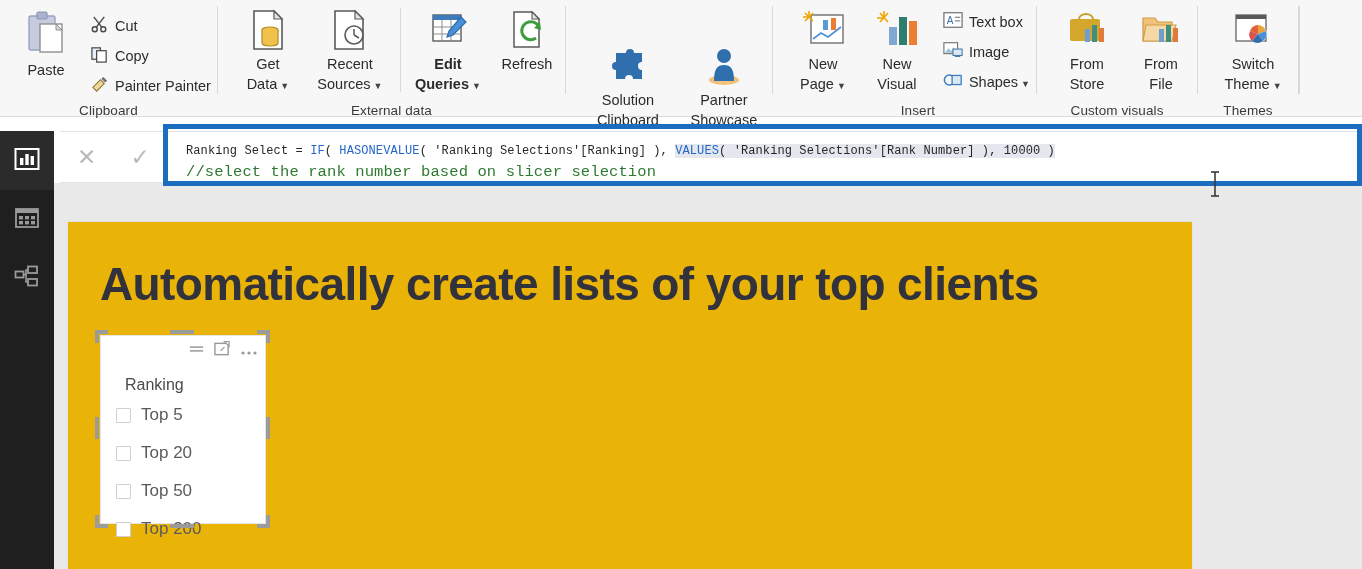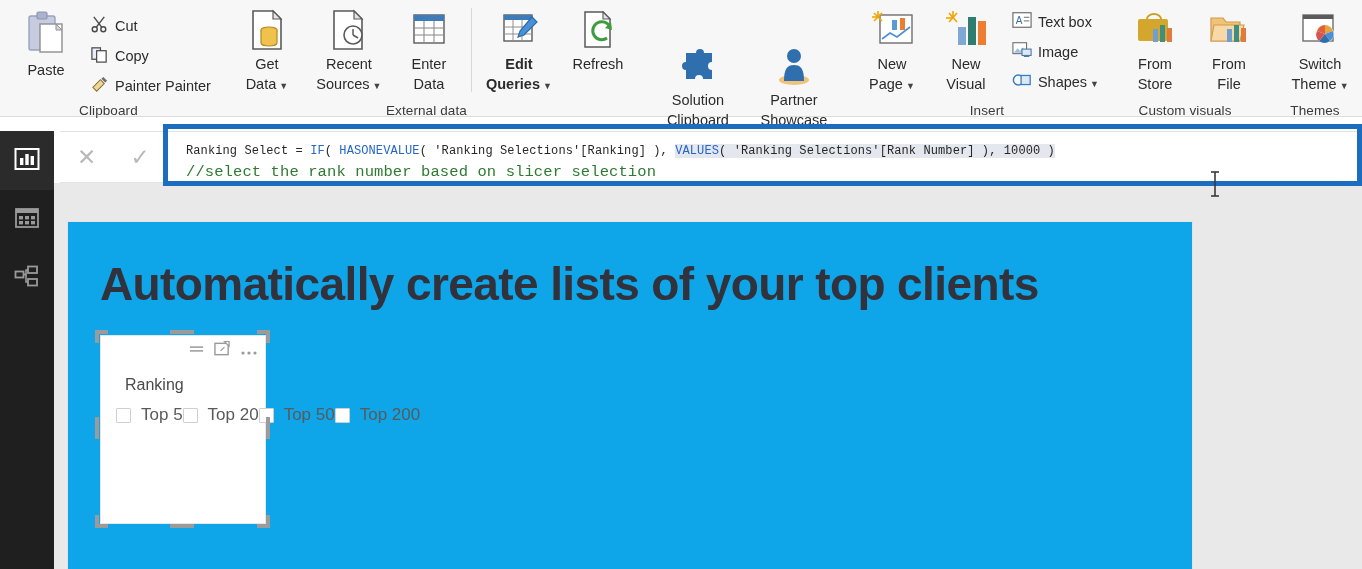--- a/index.html
+++ b/index.html
@@ -72,41 +72,41 @@
   .nav-item{
     width:54px;height:59px;display:flex;align-items:center;justify-content:center;cursor:pointer;
   }
   .nav-item.active{background:#2b2b2b;}
 
   
   .workarea{
     position:absolute;left:54px;top:183px;width:1308px;height:386px;background:#e9e9e9;
   }
   .page-card{
-    position:absolute;left:14px;top:39px;width:1124px;height:347px;background:#0ea5e9;
+    position:absolute;left:14px;top:39px;width:1124px;height:347px;background:#eab308;
     box-shadow:0 0 0 1px #e3e3e3;
   }
   .report-title{
     position:absolute;left:32px;top:35px;
     font-size:46px;font-weight:bold;color:#32323c;letter-spacing:-0.6px;
     white-space:nowrap;
   }
 
   
   .slicer{
     position:absolute;left:43px;top:148px;width:166px;height:189px;
     background:#ffffff;border:1px solid #e6e6e6;box-sizing:border-box;
   }
   .slicer-hdr{
     position:absolute;right:7px;top:5px;display:flex;align-items:center;gap:9px;
   }
   .slicer-title{
     position:absolute;left:24px;top:40px;font-size:16px;color:#4b4b4b;
   }
-  .slicer-list{position:absolute;left:15px;top:66px;display:flex;flex-direction:row;gap:0px;}
+  .slicer-list{position:absolute;left:15px;top:66px;display:flex;flex-direction:column;gap:12px;}
   .slicer-row{display:flex;align-items:center;gap:10px;height:26px;cursor:pointer;}
   .chk{
     width:15px;height:15px;border:1.6px solid #cfcfcf;background:#fff;box-sizing:border-box;
     border-radius:1px;flex:0 0 auto;
   }
   .slicer-row .lbl{font-size:17px;color:#5a5a5a;white-space:nowrap;}
 
   
   .hnd{position:absolute;background:#9b9b9b;}
   .corner{width:13px;height:13px;border:none;background:transparent;}
@@ -194,34 +194,20 @@
               <path d="M25 2 L33 10 H25 Z" fill="#e6e6e6" stroke="#5a5a5a" stroke-width="1.2"></path>
               <circle cx="24" cy="26" r="9" fill="#ffffff" stroke="#5a5a5a" stroke-width="1.6"></circle>
               <line x1="24" y1="26" x2="24" y2="20" stroke="#5a5a5a" stroke-width="1.5"></line>
               <line x1="24" y1="26" x2="29" y2="29" stroke="#5a5a5a" stroke-width="1.5"></line>
             </svg>
           </div>
           <div class="lbl">Recent</div>
           <div class="lbl">
             <span>Sources</span><span class="caret">▼</span>
           </div>
-        </div>
-        <div class="bigbtn" style="min-width:58px;">
-          <div class="ico">
-            <svg width="40" height="42" viewBox="0 0 40 42">
-              <rect x="5" y="6" width="30" height="28" fill="#ffffff" stroke="#5a5a5a" stroke-width="1.4"></rect>
-              <rect x="5" y="6" width="30" height="6" fill="#3f7bb8"></rect>
-              <line x1="15" y1="12" x2="15" y2="34" stroke="#8f8f8f" stroke-width="1.1"></line>
-              <line x1="25" y1="12" x2="25" y2="34" stroke="#8f8f8f" stroke-width="1.1"></line>
-              <line x1="5" y1="19" x2="35" y2="19" stroke="#8f8f8f" stroke-width="1.1"></line>
-              <line x1="5" y1="26" x2="35" y2="26" stroke="#8f8f8f" stroke-width="1.1"></line>
-            </svg>
-          </div>
-          <div class="lbl">Enter</div>
-          <div class="lbl">Data</div>
         </div>
         <div class="sep" style="margin:4px 6px 22px 6px;height:84px;"></div>
         <div class="bigbtn" style="min-width:68px;font-weight:bold;">
           <div class="ico">
             <svg width="40" height="42" viewBox="0 0 40 42">
               <rect x="5" y="6" width="28" height="26" fill="#ffffff" stroke="#5a5a5a" stroke-width="1.4"></rect>
               <rect x="5" y="6" width="28" height="5" fill="#3f7bb8"></rect>
               <line x1="14" y1="11" x2="14" y2="32" stroke="#8f8f8f" stroke-width="1"></line>
               <line x1="23" y1="11" x2="23" y2="32" stroke="#8f8f8f" stroke-width="1"></line>
               <line x1="5" y1="18" x2="33" y2="18" stroke="#8f8f8f" stroke-width="1"></line>

